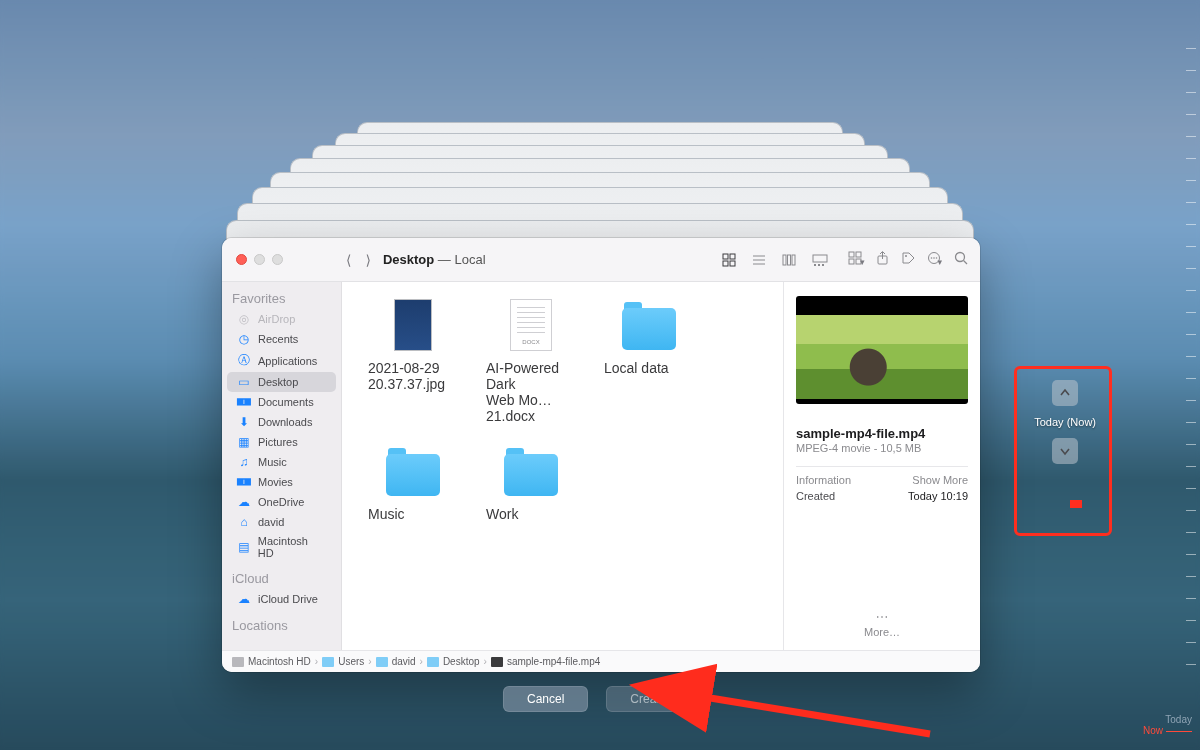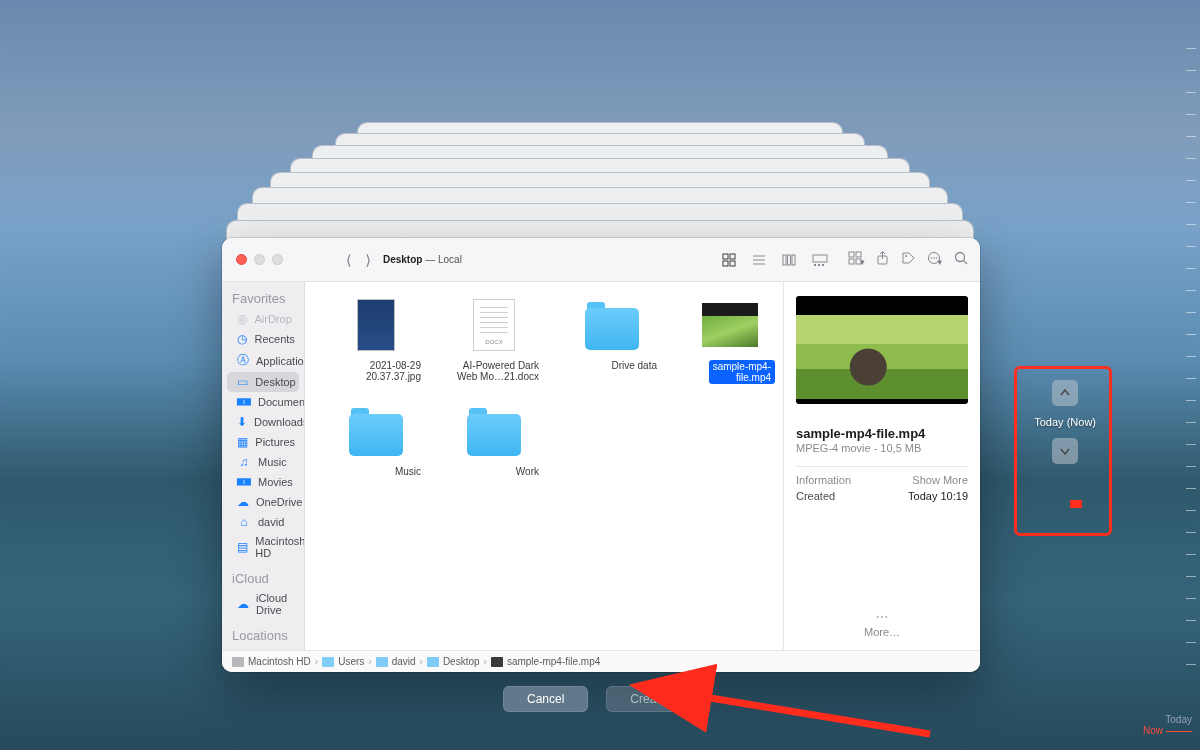--- a/index.html
+++ b/index.html
@@ -41,21 +41,21 @@
   }
   .toolbar{
     height:44px; background:#f6f5f7; border-bottom:1px solid #e2e2e5;
     display:flex; align-items:center;
   }
   .traffic{display:flex;gap:7px;padding-left:14px;width:120px;}
   .dot{width:11px;height:11px;border-radius:50%;}
   .dot.r{background:#ff5f57;border:1px solid #e24a41;}
   .dot.g{background:#dedede;border:1px solid #c9c9c9;}
   .nav-arrows{display:flex;gap:14px;color:#8a8a8e;margin-left:4px;font-size:15px;}
-  .title{margin-left:12px;font-size:10px;color:#555;}
+  .title{margin-left:12px;font-size:13px;color:#555;}
   .title b{color:#222;font-weight:600;}
   .tb-spacer{flex:1;}
   .tgrp{display:flex;align-items:center;gap:12px;padding-right:12px;color:#7a7a80;}
   .vm{display:flex;gap:0;border-radius:5px;overflow:hidden;}
   .vm span{padding:4px 7px;border:1px solid transparent;font-size:13px;display:flex;align-items:center;}
   .vm span.sel{color:#2b2b2e;}
   .iconbtn{font-size:14px;color:#7a7a80;cursor:default;}
   .more-dd{font-size:9px;margin-left:-4px;}
 
   .body{flex:1;display:flex;min-height:0;}
@@ -63,21 +63,21 @@
   .sb-h{font-size:13px;color:#9a99a0;padding:9px 10px 3px;}
   .sb-i{display:flex;align-items:center;gap:7px;padding:3px 10px;border-radius:5px;margin:0 5px;color:#4a4a4e;}
   .sb-i.dis{color:#b7b6bb;}
   .sb-i.sel{background:#d7d6db;}
   .sb-ic{width:14px;display:flex;justify-content:center;font-size:12px;color:#1a82ff;}
   .sb-i.dis .sb-ic{color:#c0bfc4;}
 
   .main{flex:1;display:flex;min-height:0;}
   .files{flex:1;padding:14px 8px;border-right:1px solid #e6e6e9;}
   .frow{display:flex;gap:28px;margin-bottom:18px;padding-left:18px;}
-  .fitem{width:90px;text-align:right;font-size:10px;color:#3a3a3c;}
+  .fitem{width:90px;text-align:left;font-size:14px;color:#3a3a3c;}
   .fthumb{width:58px;height:58px;margin:0 auto 6px;display:flex;align-items:center;justify-content:center;}
   .folder-ic{width:54px;height:42px;position:relative;margin-top:8px;}
   .folder-ic::before{content:"";position:absolute;top:-6px;left:2px;width:18px;height:8px;background:#55c1f6;border-radius:3px 3px 0 0;}
   .folder-ic::after{content:"";position:absolute;inset:0;background:linear-gradient(#6cccfb,#3fb6f2);border-radius:5px;}
   .imgthumb{width:38px;height:52px;background:linear-gradient(#1d3d6e,#274e88);border:1px solid #bcbec2;}
   .docx{width:42px;height:52px;background:#fff;border:1px solid #cfcfd3;position:relative;}
   .docx::after{content:"DOCX";position:absolute;bottom:5px;left:0;right:0;text-align:center;font-size:6px;color:#8a8a8e;}
   .docx::before{content:"";position:absolute;top:7px;left:6px;right:6px;height:26px;
     background:repeating-linear-gradient(#cfcfd3 0 1px, transparent 1px 5px);}
   .vidthumb{width:56px;height:44px;background:#1b1b1b;display:flex;align-items:flex-end;}
@@ -318,26 +318,21 @@
       <div class="files" id="files">
           <div class="frow">
             <div class="fitem"><div class="fthumb">
                 <div class="imgthumb"></div>
               </div><span>2021-08-29<br>20.37.37.jpg</span></div>
             <div class="fitem"><div class="fthumb">
                 <div class="docx"></div>
               </div><span>AI-Powered Dark<br>Web Mo…21.docx</span></div>
             <div class="fitem"><div class="fthumb">
                 <div class="folder-ic"></div>
-              </div><span>Drive data</span></div>
-            <div class="fitem"><div class="fthumb">
-                <div class="vidthumb">
-                  <div></div>
-                </div>
-              </div><span class="flabel sel">sample-mp4-<br>file.mp4</span></div>
+              </div><span>Local data</span></div>
           </div>
           <div class="frow">
             <div class="fitem"><div class="fthumb">
                 <div class="folder-ic"></div>
               </div><span>Music</span></div>
             <div class="fitem"><div class="fthumb">
                 <div class="folder-ic"></div>
               </div><span>Work</span></div>
           </div>
         </div>

